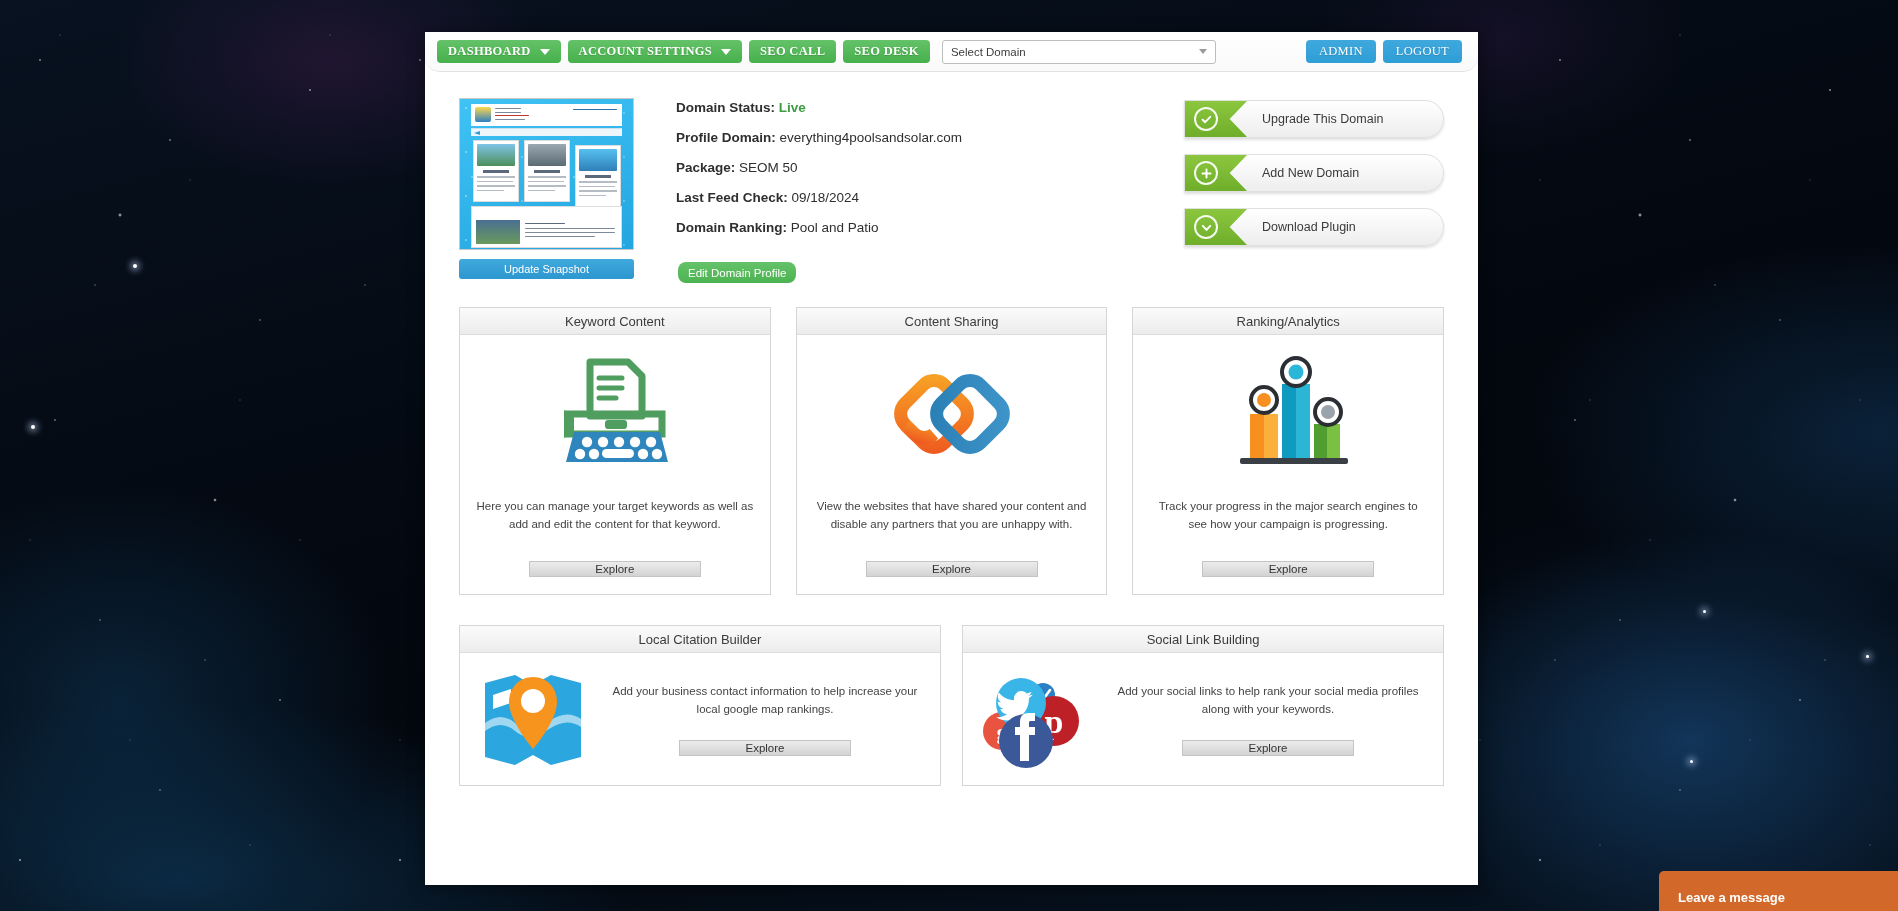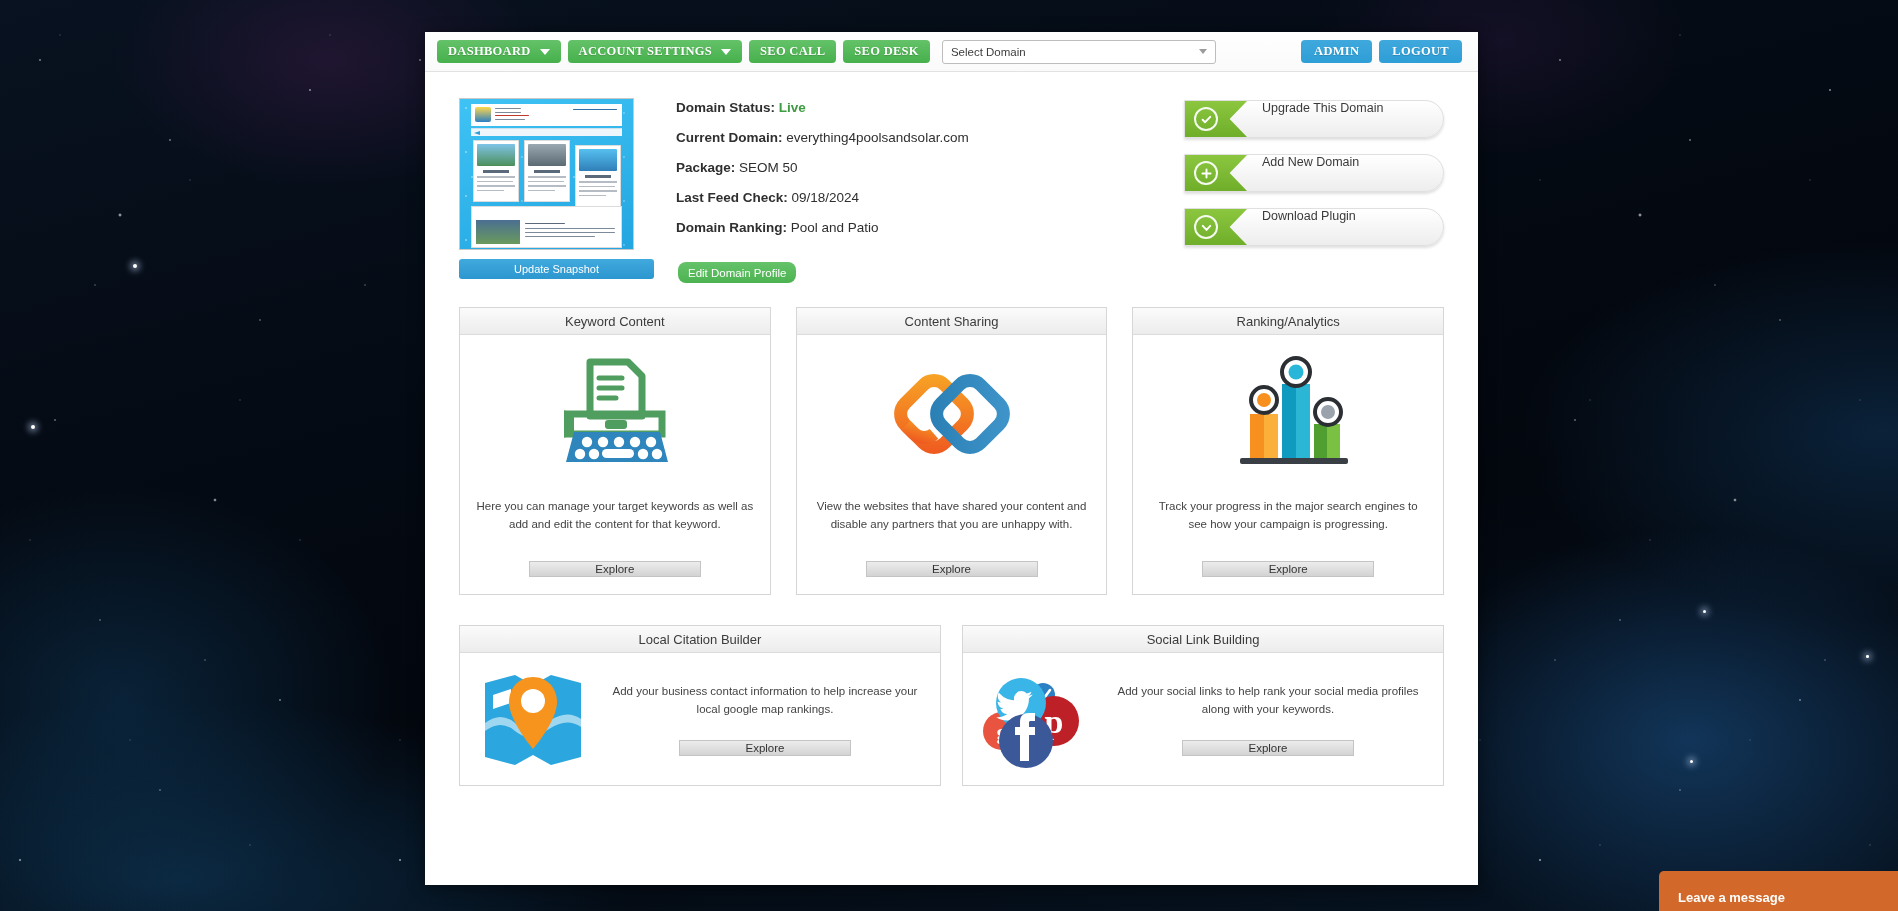--- a/index.html
+++ b/index.html
@@ -87,20 +87,21 @@
   
   #topnav {
     position: relative;
     height: 40px;
     background: linear-gradient(#ffffff, #fafafa);
     border-bottom: 1px solid #e2e2e2;
     display: flex;
     align-items: center;
     padding: 0 12px;
     gap: 7px;
+    border-radius: 15px;
   }
   .nav-btn {
     display: inline-flex;
     align-items: center;
     gap: 9px;
     background: linear-gradient(#64c268, #46b04c);
     border: none;
     border-radius: 4px;
     color: #ffffff;
     font-family: "Liberation Serif", serif;
@@ -146,21 +147,21 @@
     display: flex;
     gap: 7px;
     padding-right: 4px;
   }
   .nav-btn-blue {
     background: linear-gradient(#3fa8dd, #2e9ed6);
     border: none;
     border-radius: 4px;
     color: #fff;
     font-family: "Liberation Serif", serif;
-    font-weight: bold;
+    font-weight: normal;
     font-size: 12.5px;
     letter-spacing: 0.3px;
     height: 23px;
     padding: 0 13px;
     cursor: pointer;
     text-shadow: 0 1px 1px rgba(0,0,0,0.18);
   }
 
   
   #summary {
@@ -213,21 +214,21 @@
     border:1px solid #dcdcdc; padding:3px;
   }
   .mini-card .mini-img { width:100%; height:22px; border-radius:1px; }
   .mini-card .mini-title { margin-top:4px; height:3px; background:#5a6a7a; width:70%; margin-left:15%;}
   .mini-card .mini-txt { margin-top:3px; height:1.5px; background:#b5bcc4; }
   .mini-section {
     position:absolute; left:11px; right:11px; top:107px; height:42px;
     background:#fff; border:1px solid #dcdcdc;
   }
   #update-snapshot {
-    width: 195px;
+    width: 175px;
     height: 20px;
     margin-top: 9px;
     background: linear-gradient(#40a9dd, #2c96cf);
     border: none;
     border-radius: 3px;
     color: #ffffff;
     font-size: 11px;
     cursor: pointer;
   }
   #details-col {
@@ -263,20 +264,21 @@
     flex-direction: column;
     gap: 16px;
   }
   .action-btn {
     position: relative;
     height: 38px;
     background: linear-gradient(#ffffff, #ededed);
     border: 1px solid #e0e0e0;
     border-radius: 0 19px 19px 0;
     display: flex;
+    align-items: center;
     cursor: pointer;
     box-shadow: 0 2px 3px rgba(0,0,0,0.13);
     overflow: hidden;
   }
   .action-flag {
     width: 62px;
     height: 100%;
     background: linear-gradient(#8cc63f, #6fae2a);
     clip-path: polygon(0 0, 100% 0, 72% 50%, 100% 100%, 0 100%);
     display: flex;
@@ -490,21 +492,21 @@
       </div>
       <button id="update-snapshot">Update Snapshot</button>
     </div>
 
     <div id="details-col">
       <div class="detail-row">
         <b>Domain Status:</b>
         <span class="status-live">Live</span>
       </div>
       <div class="detail-row">
-        <b>Current Domain:</b>
+        <b>Profile Domain:</b>
         <span>everything4poolsandsolar.com</span>
       </div>
       <div class="detail-row">
         <b>Package:</b>
         <span>SEOM 50</span>
       </div>
       <div class="detail-row">
         <b>Last Feed Check:</b>
         <span>09/18/2024</span>
       </div>

